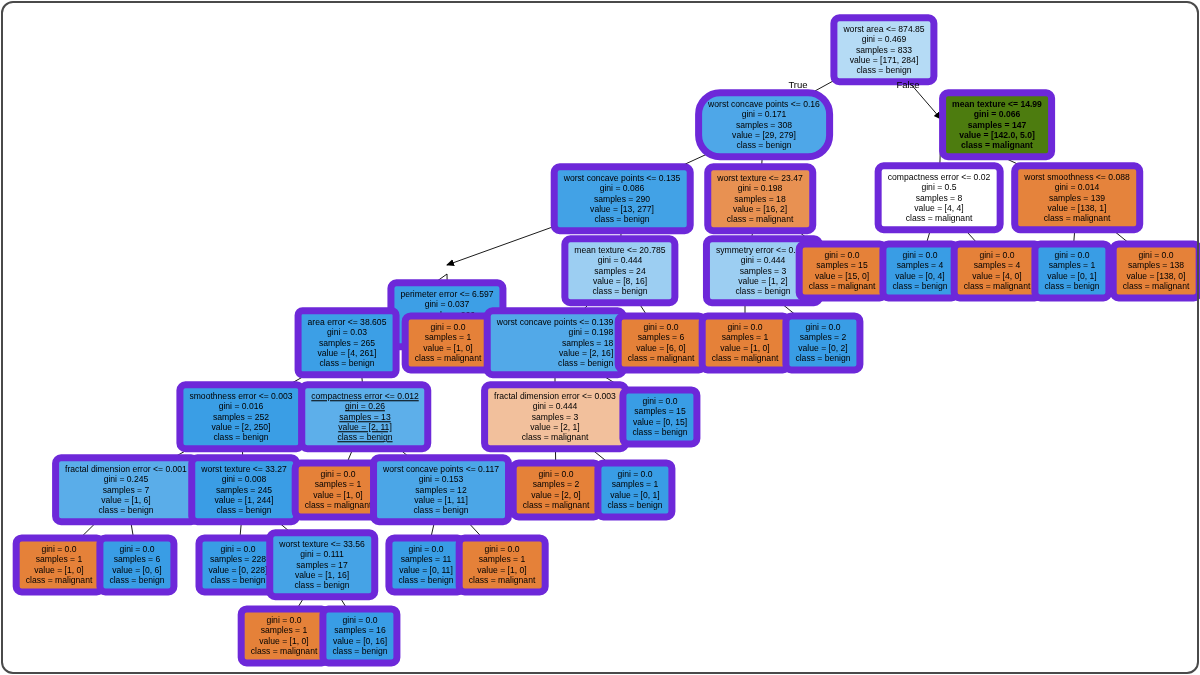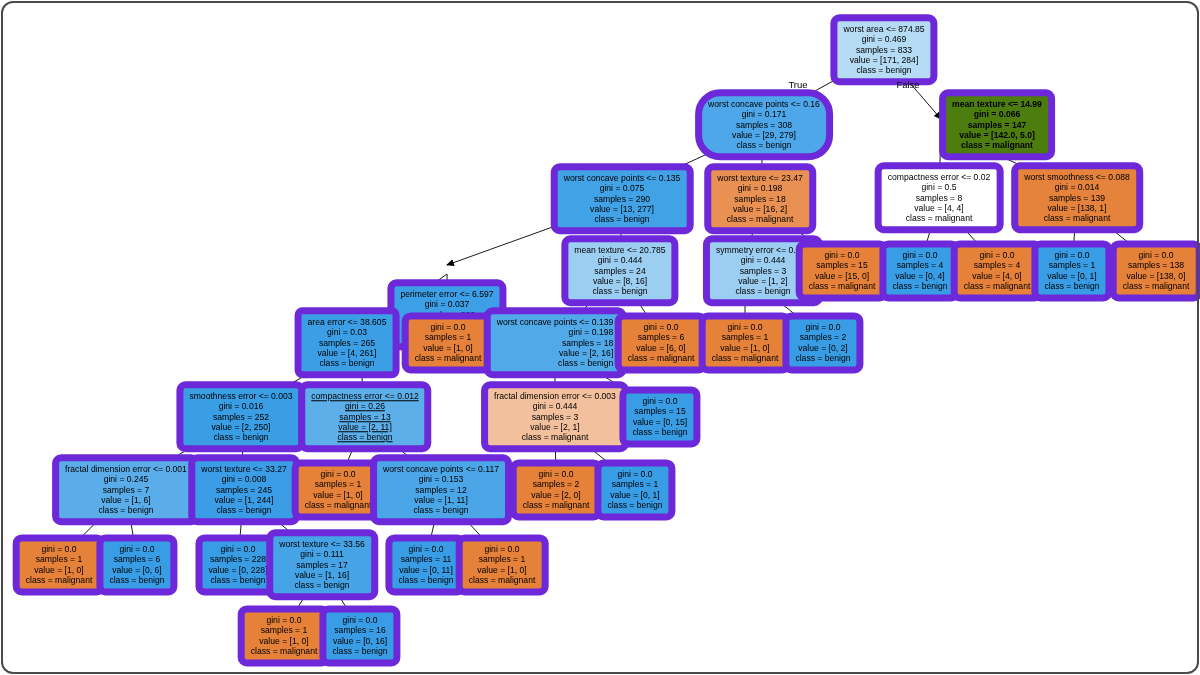--- a/index.html
+++ b/index.html
@@ -84,21 +84,21 @@
       </div>
       <div class="node" style="left: 764px; top: 125px; background: rgb(78, 167, 232); border-radius: 25px;">
         <div>worst concave points &lt;= 0.16</div>
         <div>gini = 0.171</div>
         <div>samples = 308</div>
         <div>value = [29, 279]</div>
         <div>class = benign</div>
       </div>
       <div class="node" style="left: 622px; top: 199px; background: rgb(66, 162, 230);">
         <div>worst concave points &lt;= 0.135</div>
-        <div>gini = 0.075</div>
+        <div>gini = 0.086</div>
         <div>samples = 290</div>
         <div>value = [13, 277]</div>
         <div>class = benign</div>
       </div>
       <div class="node" style="left: 447px; top: 271px; background: rgb(61, 159, 230); margin-top: 44px;">
         <div>perimeter error &lt;= 6.597</div>
         <div>gini = 0.037</div>
         <div>samples = 266</div>
         <div>value = [5, 261]</div>
         <div>class = benign</div>

